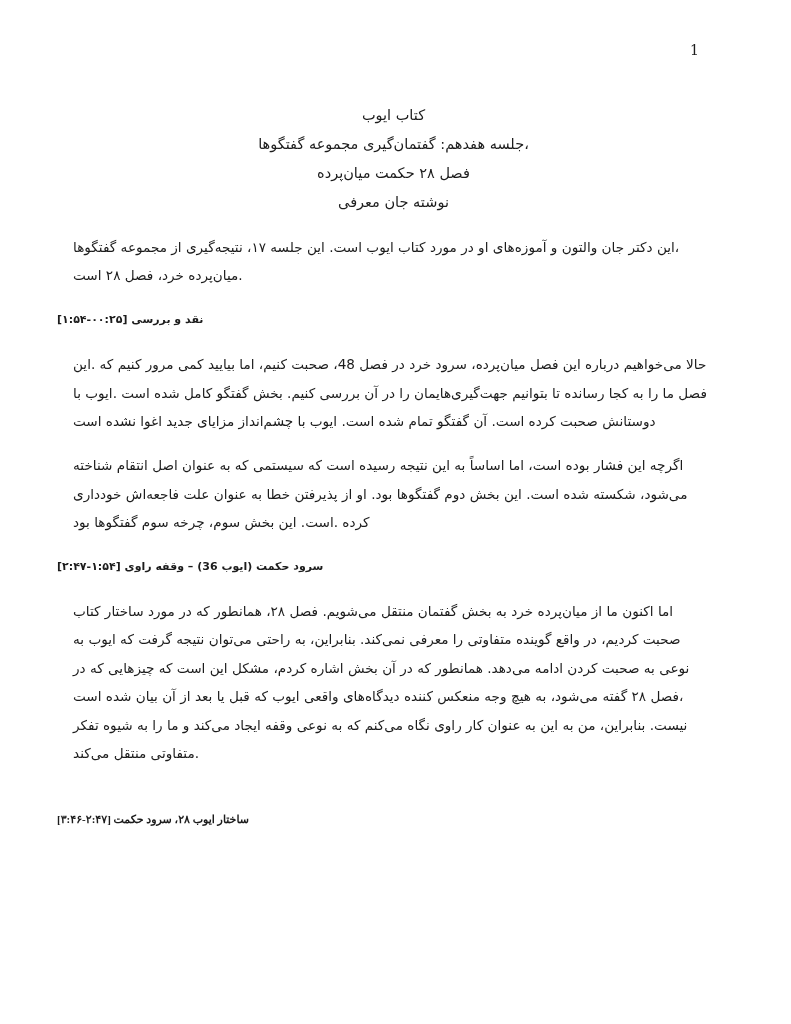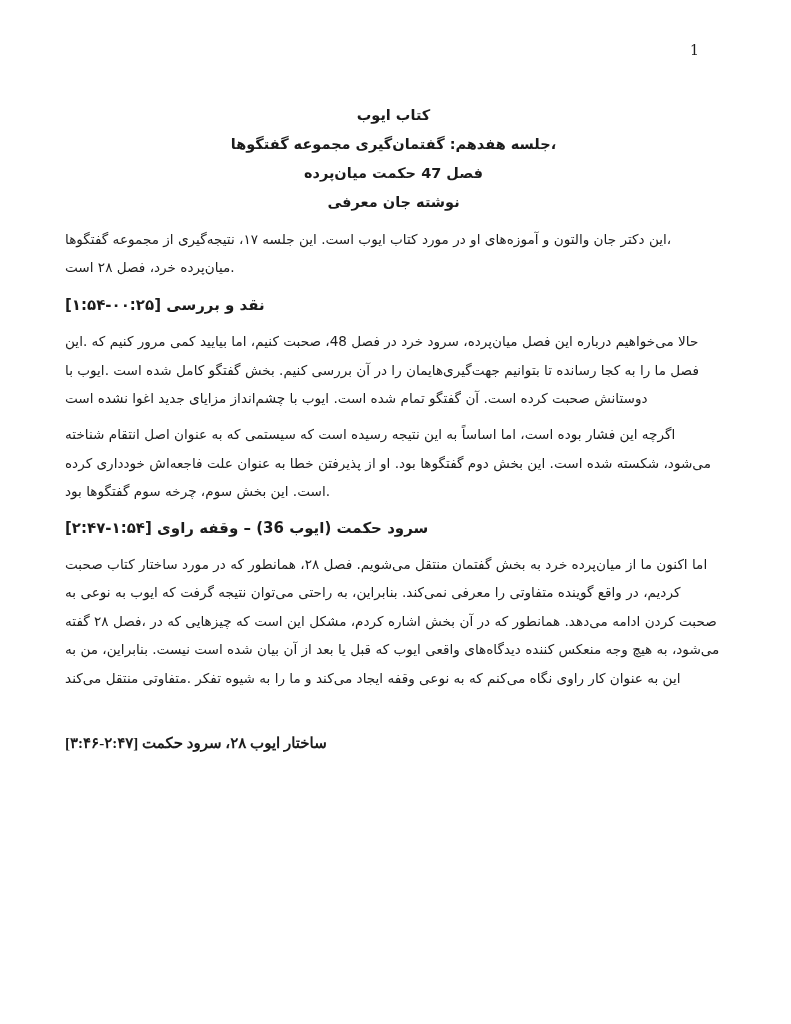--- a/index.html
+++ b/index.html
@@ -24,51 +24,51 @@
     top: 42px;
     right: 92px;
     font-family: "DejaVu Serif", serif;
     font-size: 14px;
     color: #1c1c1c;
   }
   .titles {
     padding-top: 101px;
     text-align: center;
     direction: rtl;
-    font-weight: bold;
+    font-weight: normal;
     font-size: 14.5px;
     line-height: 29px;
   }
   .body-text {
     margin-top: 3px;
     direction: rtl;
     text-align: left; 
     font-size: 13.6px;
     line-height: 28.4px;
   }
-  .para { margin: 8px; }
+  .para { margin: 16px; }
   .heading {
-    margin: 8px;
+    margin: 0;
     font-weight: bold;
-    font-size: 15px;
+    font-size: 11px;
   }
   .heading.spaced-top { margin-top: 9px; }
   .heading.big-gap { margin-top: 37px; font-family: Liberation Serif, serif; }
 </style>
 </head>
 <body>
 
 <div class="page">
 
   <div class="pageno">1</div>
 
   <div class="titles">
     <div>کتاب ایوب</div>
     <div>،جلسه هفدهم: گفتمان‌گیری مجموعه گفتگوها</div>
-    <div>فصل 47 حکمت میان‌پرده</div>
+    <div>فصل ۲۸ حکمت میان‌پرده</div>
     <div>نوشته جان معرفی</div>
   </div>
 
   <div class="body-text">
 
     <p class="para">،این دکتر جان والتون و آموزه‌های او در مورد کتاب ایوب است. این جلسه ۱۷، نتیجه‌گیری از مجموعه گفتگوها .میان‌پرده خرد، فصل ۲۸ است</p>
 
     <p class="heading spaced-top">نقد و بررسی [۰۰:۲۵-۱:۵۴]</p>
 
     <p class="para">حالا می‌خواهیم درباره این فصل میان‌پرده، سرود خرد در فصل 48، صحبت کنیم، اما بیایید کمی مرور کنیم که .این فصل ما را به کجا رسانده تا بتوانیم جهت‌گیری‌هایمان را در آن بررسی کنیم. بخش گفتگو کامل شده است .ایوب با دوستانش صحبت کرده است. آن گفتگو تمام شده است. ایوب با چشم‌انداز مزایای جدید اغوا نشده است</p>

